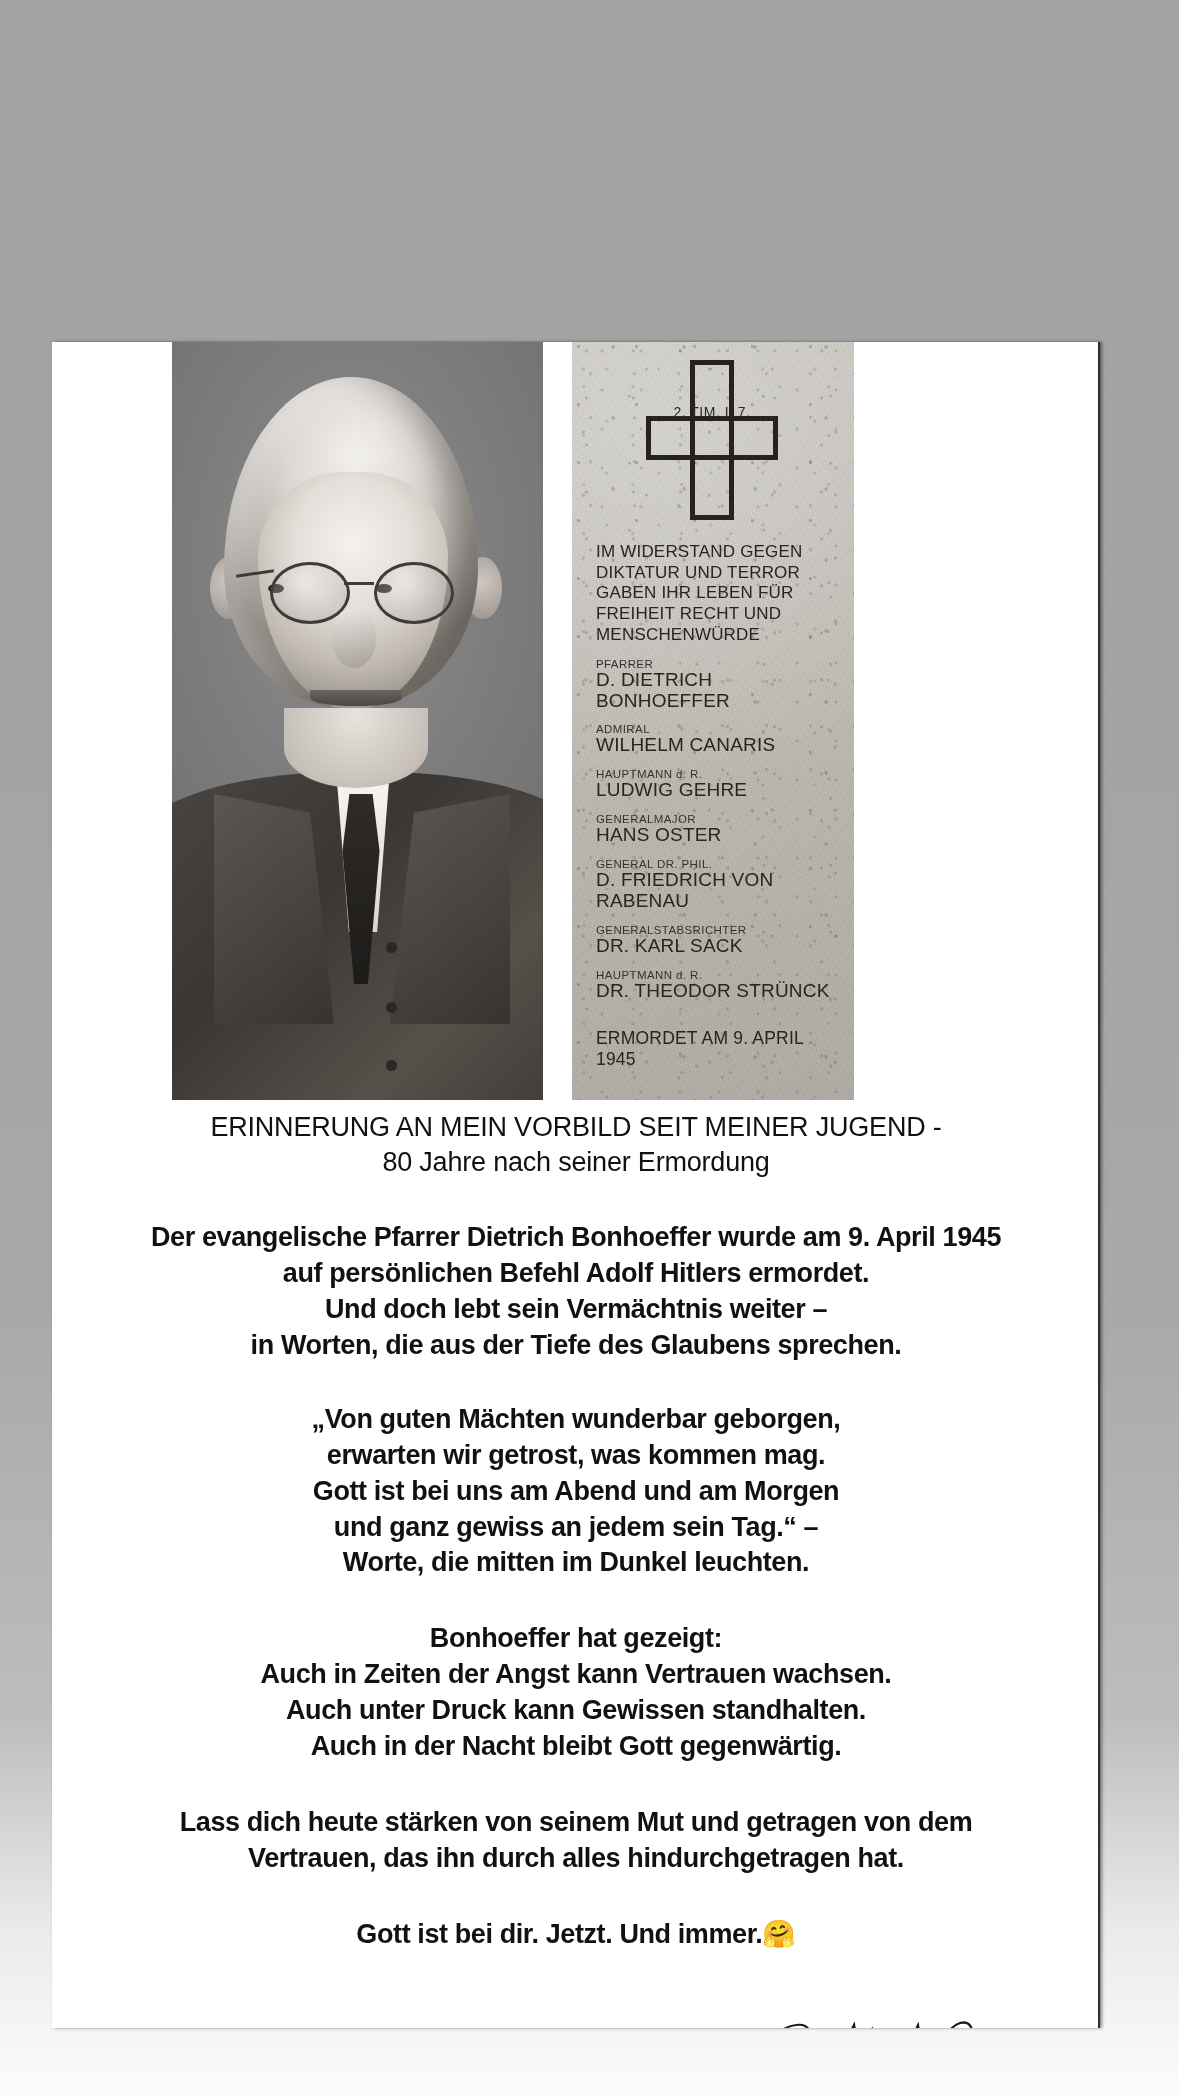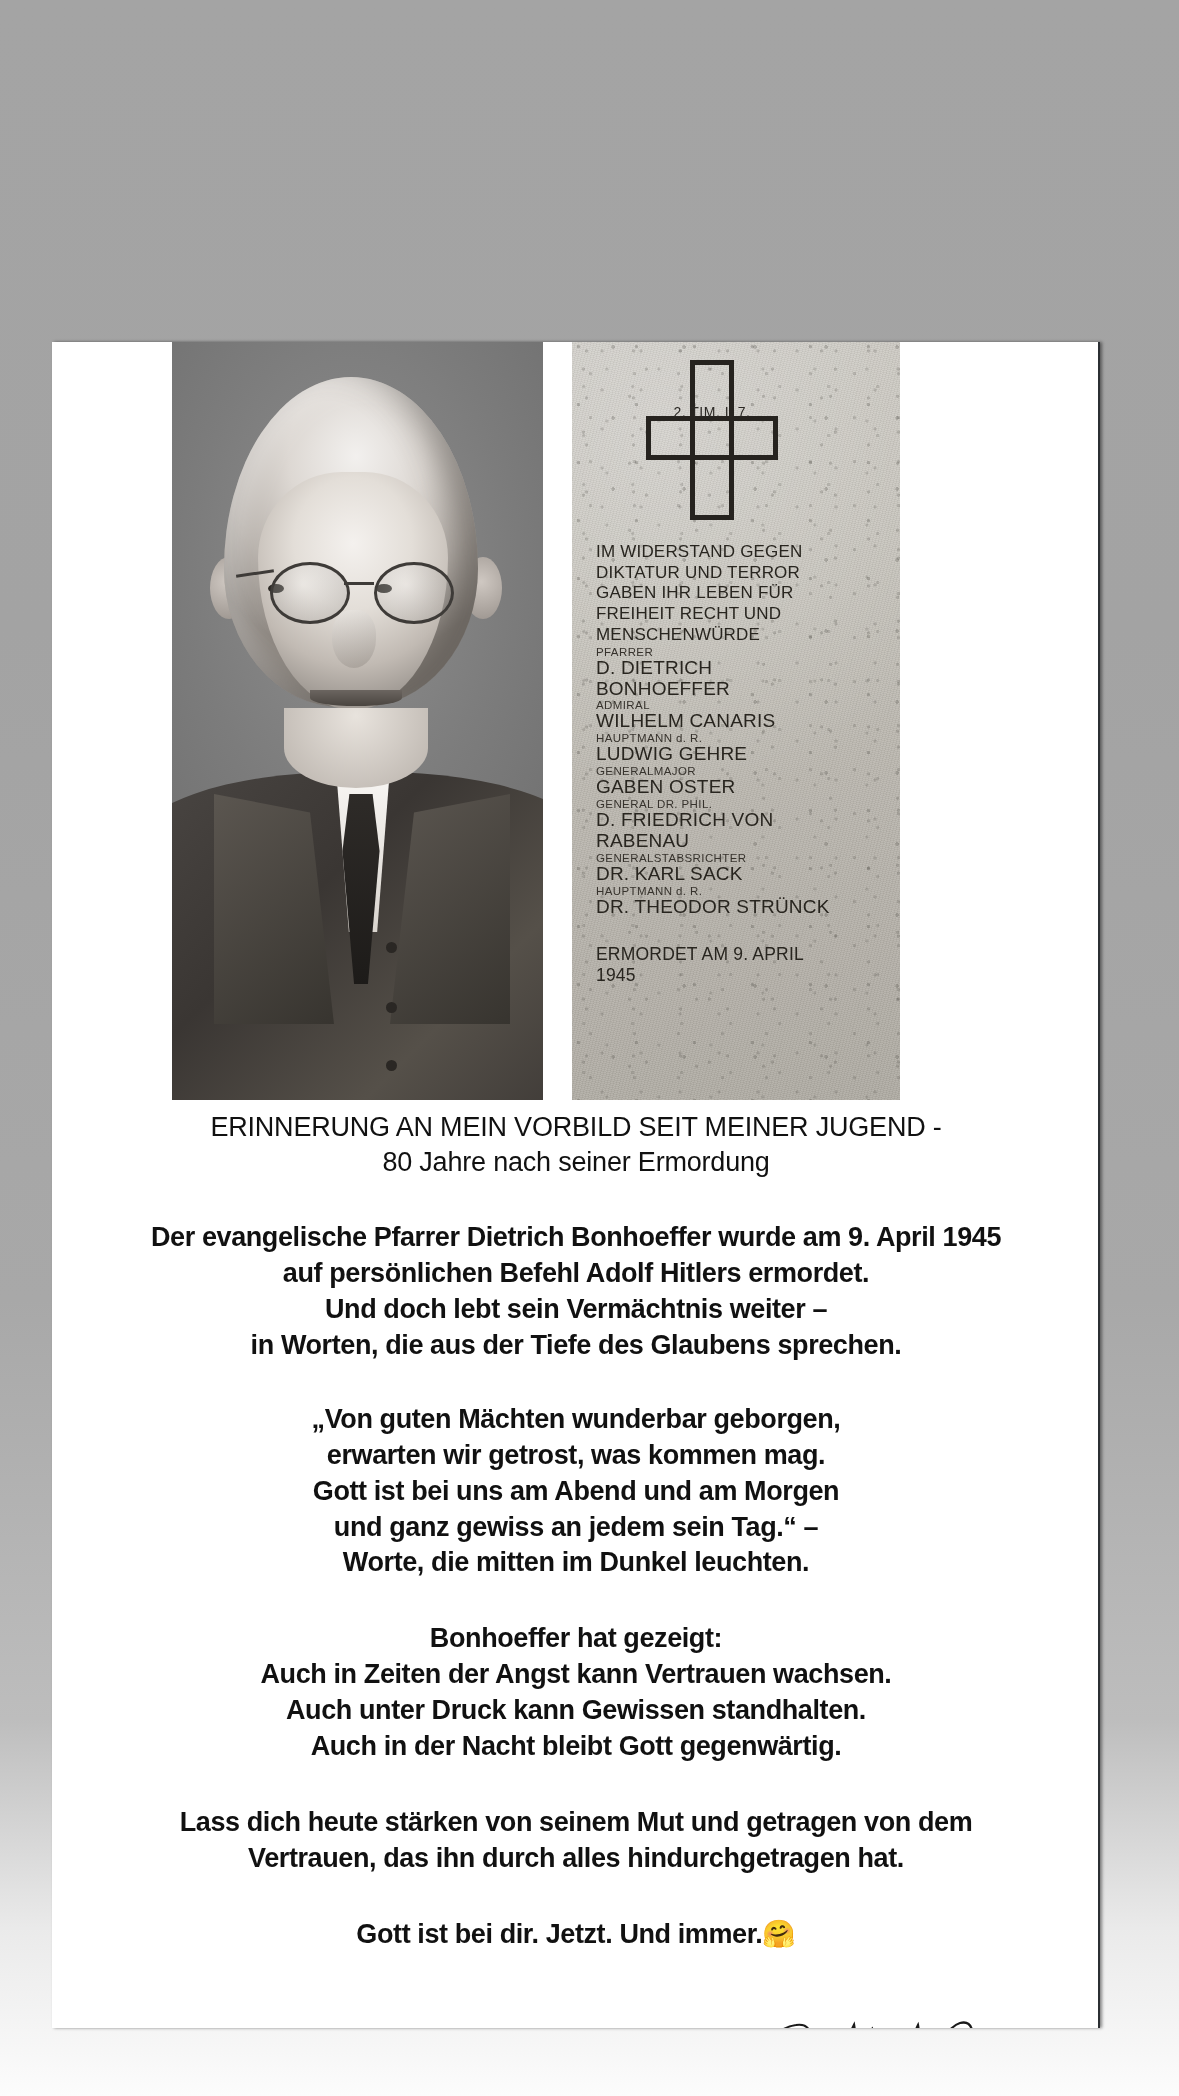--- a/index.html
+++ b/index.html
@@ -178,21 +178,21 @@
     width:11px;height:11px;border-radius:50%;
     background:#2a2724;
     left:214px;
   }
 
   
   .stone {
     position: absolute;
     left: 520px;
     top: 0;
-    width: 328px;
+    width: 282px;
     height: 758px;
     background:
       repeating-linear-gradient(12deg, rgba(0,0,0,0.035) 0 1px, rgba(255,255,255,0.035) 1px 2px),
       repeating-linear-gradient(104deg, rgba(0,0,0,0.030) 0 1px, rgba(255,255,255,0.030) 1px 3px),
       radial-gradient(circle at 28% 12%, rgba(255,255,255,0.28), rgba(0,0,0,0) 52%),
       linear-gradient(168deg, #cbc8c1 0%, #c3c0b8 35%, #b9b5ad 68%, #b0aca4 100%);
     overflow:hidden;
   }
   .stone-speckle {
     position:absolute; inset:0;
@@ -250,21 +250,21 @@
     font-size: 17px;
     line-height: 1.22;
     letter-spacing: 0.2px;
     color:#28251f;
     font-weight:400;
   }
   .s-small {
     font-size: 11.5px;
     letter-spacing: 0.4px;
     color:#36322c;
-    margin-top: 0;
+    margin-top: 12px;
   }
   .s-name {
     font-size: 19px;
     letter-spacing: 0.2px;
     color:#28251f;
     line-height:1.1;
   }
   .s-final {
     margin-top: 26px;
     font-size: 17.5px;
@@ -366,21 +366,21 @@
         <div>
           <div class="s-small">ADMIRAL</div>
           <div class="s-name">WILHELM CANARIS</div>
         </div>
         <div>
           <div class="s-small">HAUPTMANN d. R.</div>
           <div class="s-name">LUDWIG GEHRE</div>
         </div>
         <div>
           <div class="s-small">GENERALMAJOR</div>
-          <div class="s-name">GABEN OSTER</div>
+          <div class="s-name">HANS OSTER</div>
         </div>
         <div>
           <div class="s-small">GENERAL DR. PHIL.</div>
           <div class="s-name">D. FRIEDRICH VON RABENAU</div>
         </div>
         <div>
           <div class="s-small">GENERALSTABSRICHTER</div>
           <div class="s-name">DR. KARL SACK</div>
         </div>
         <div>

